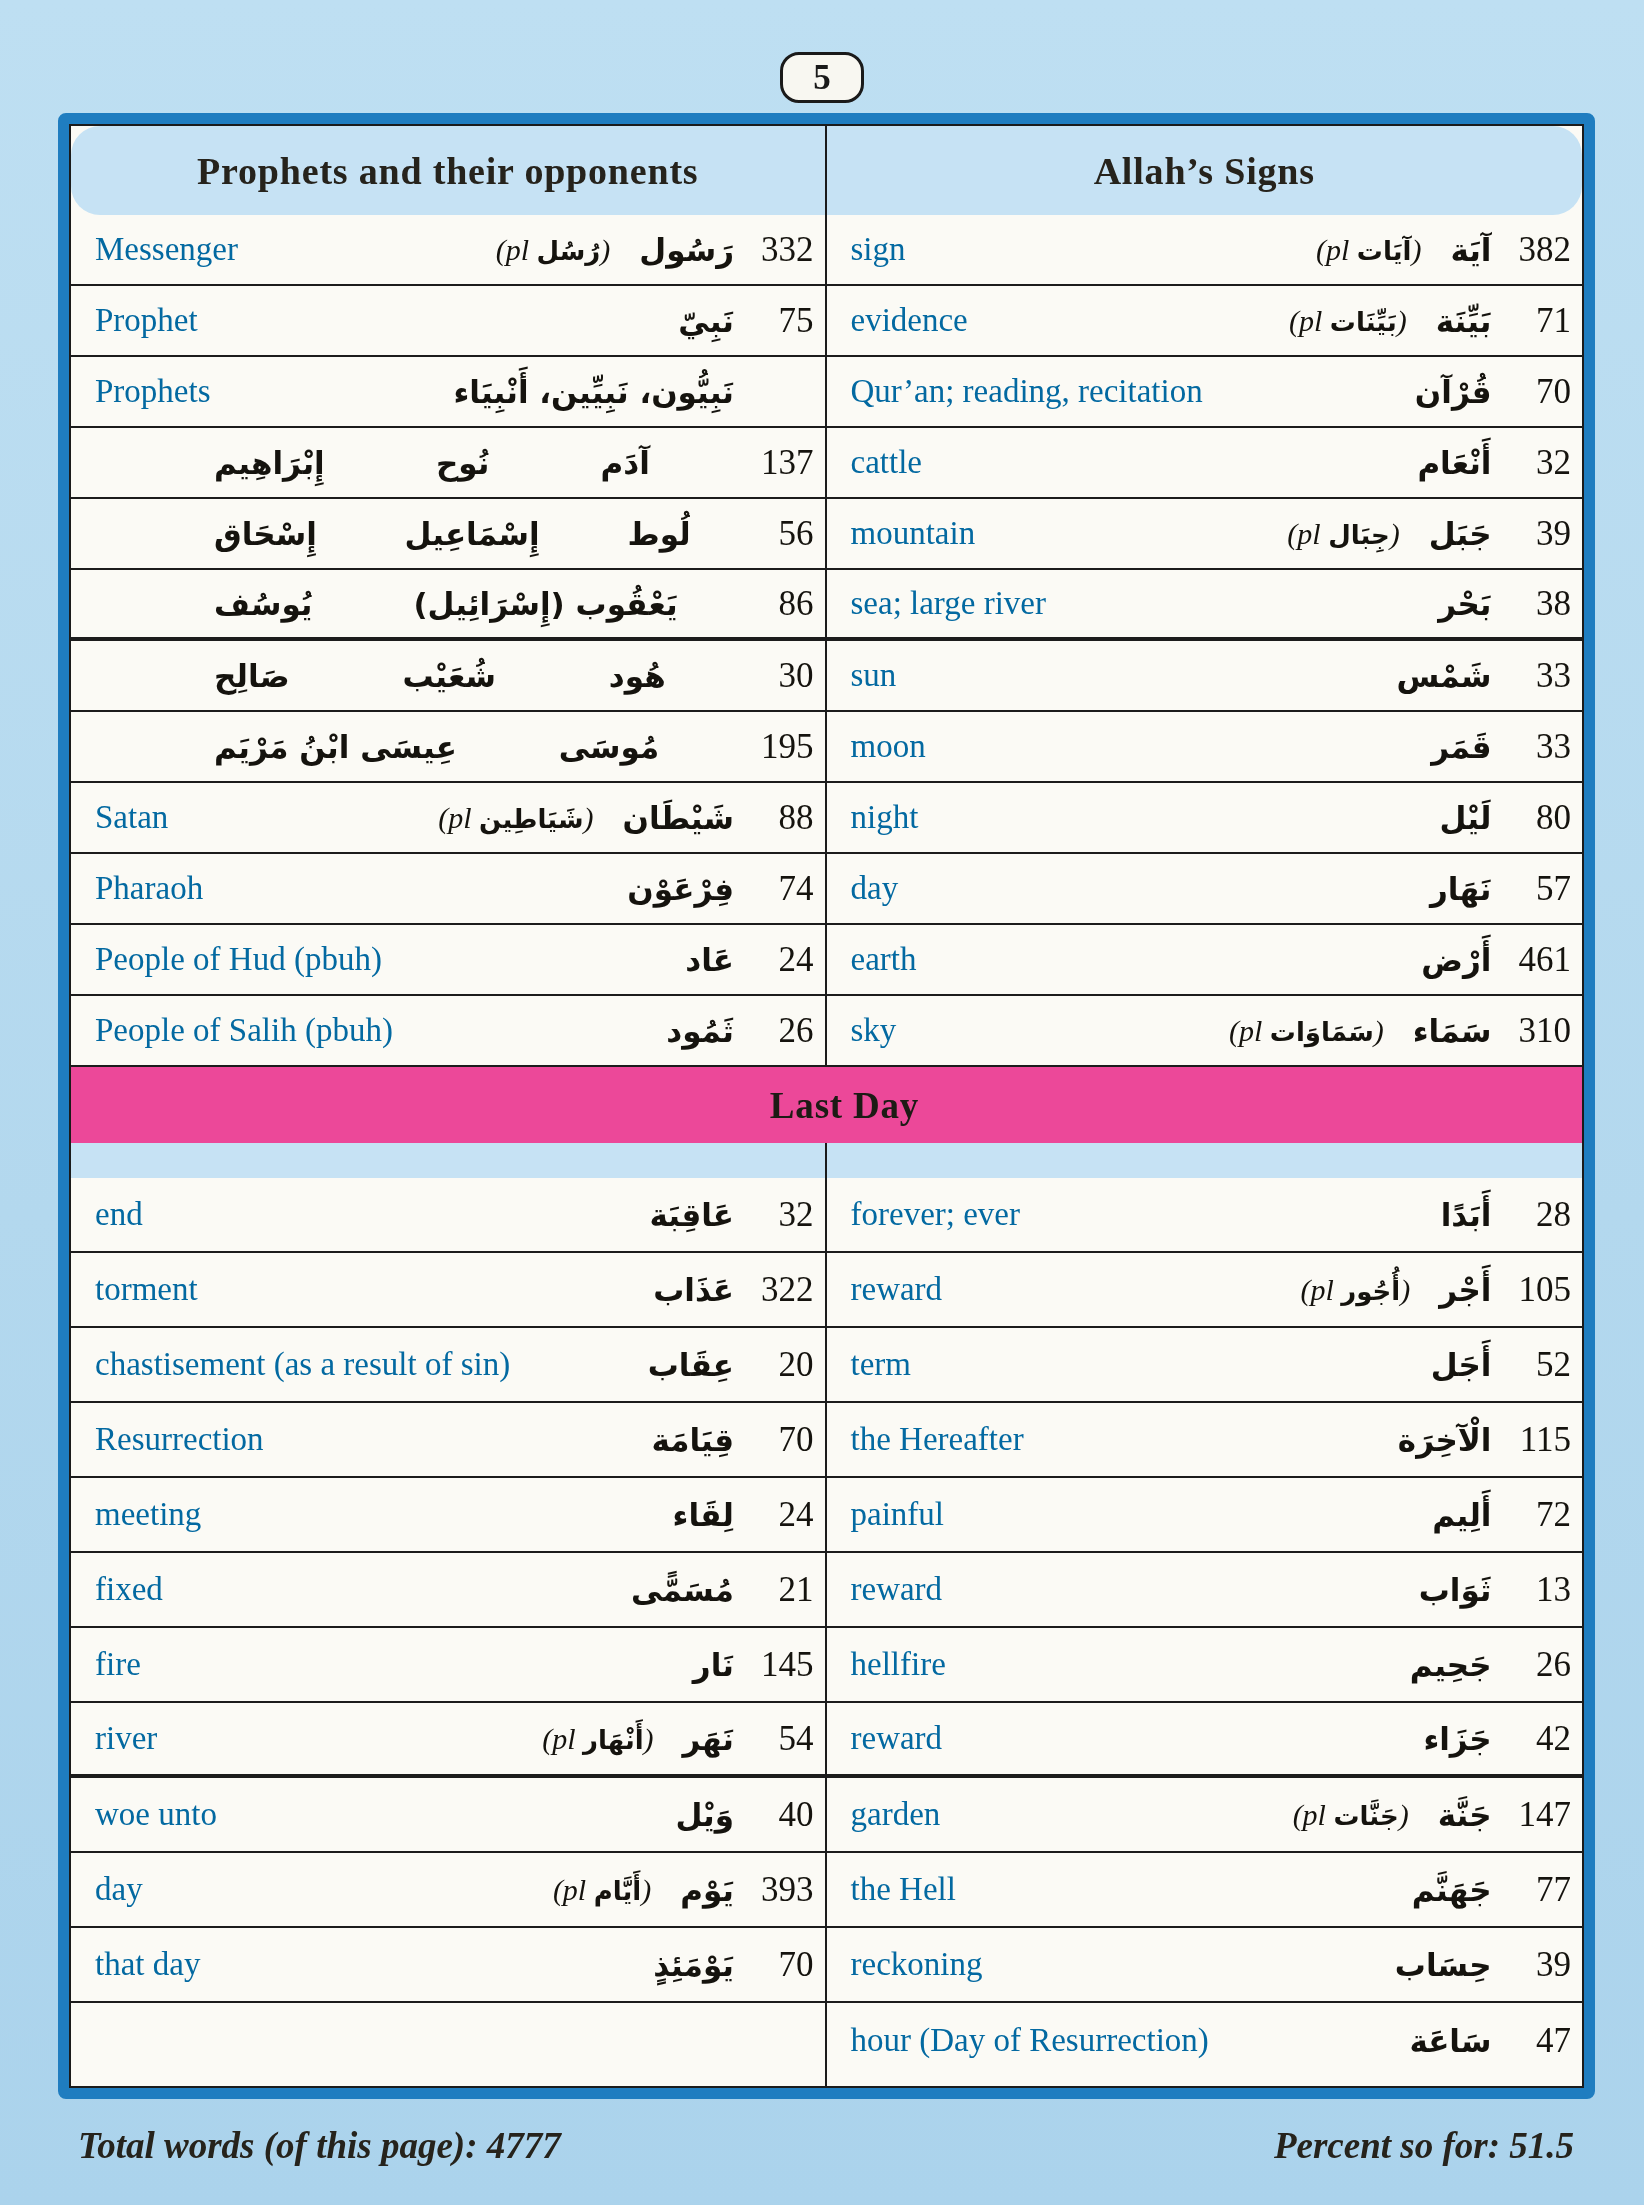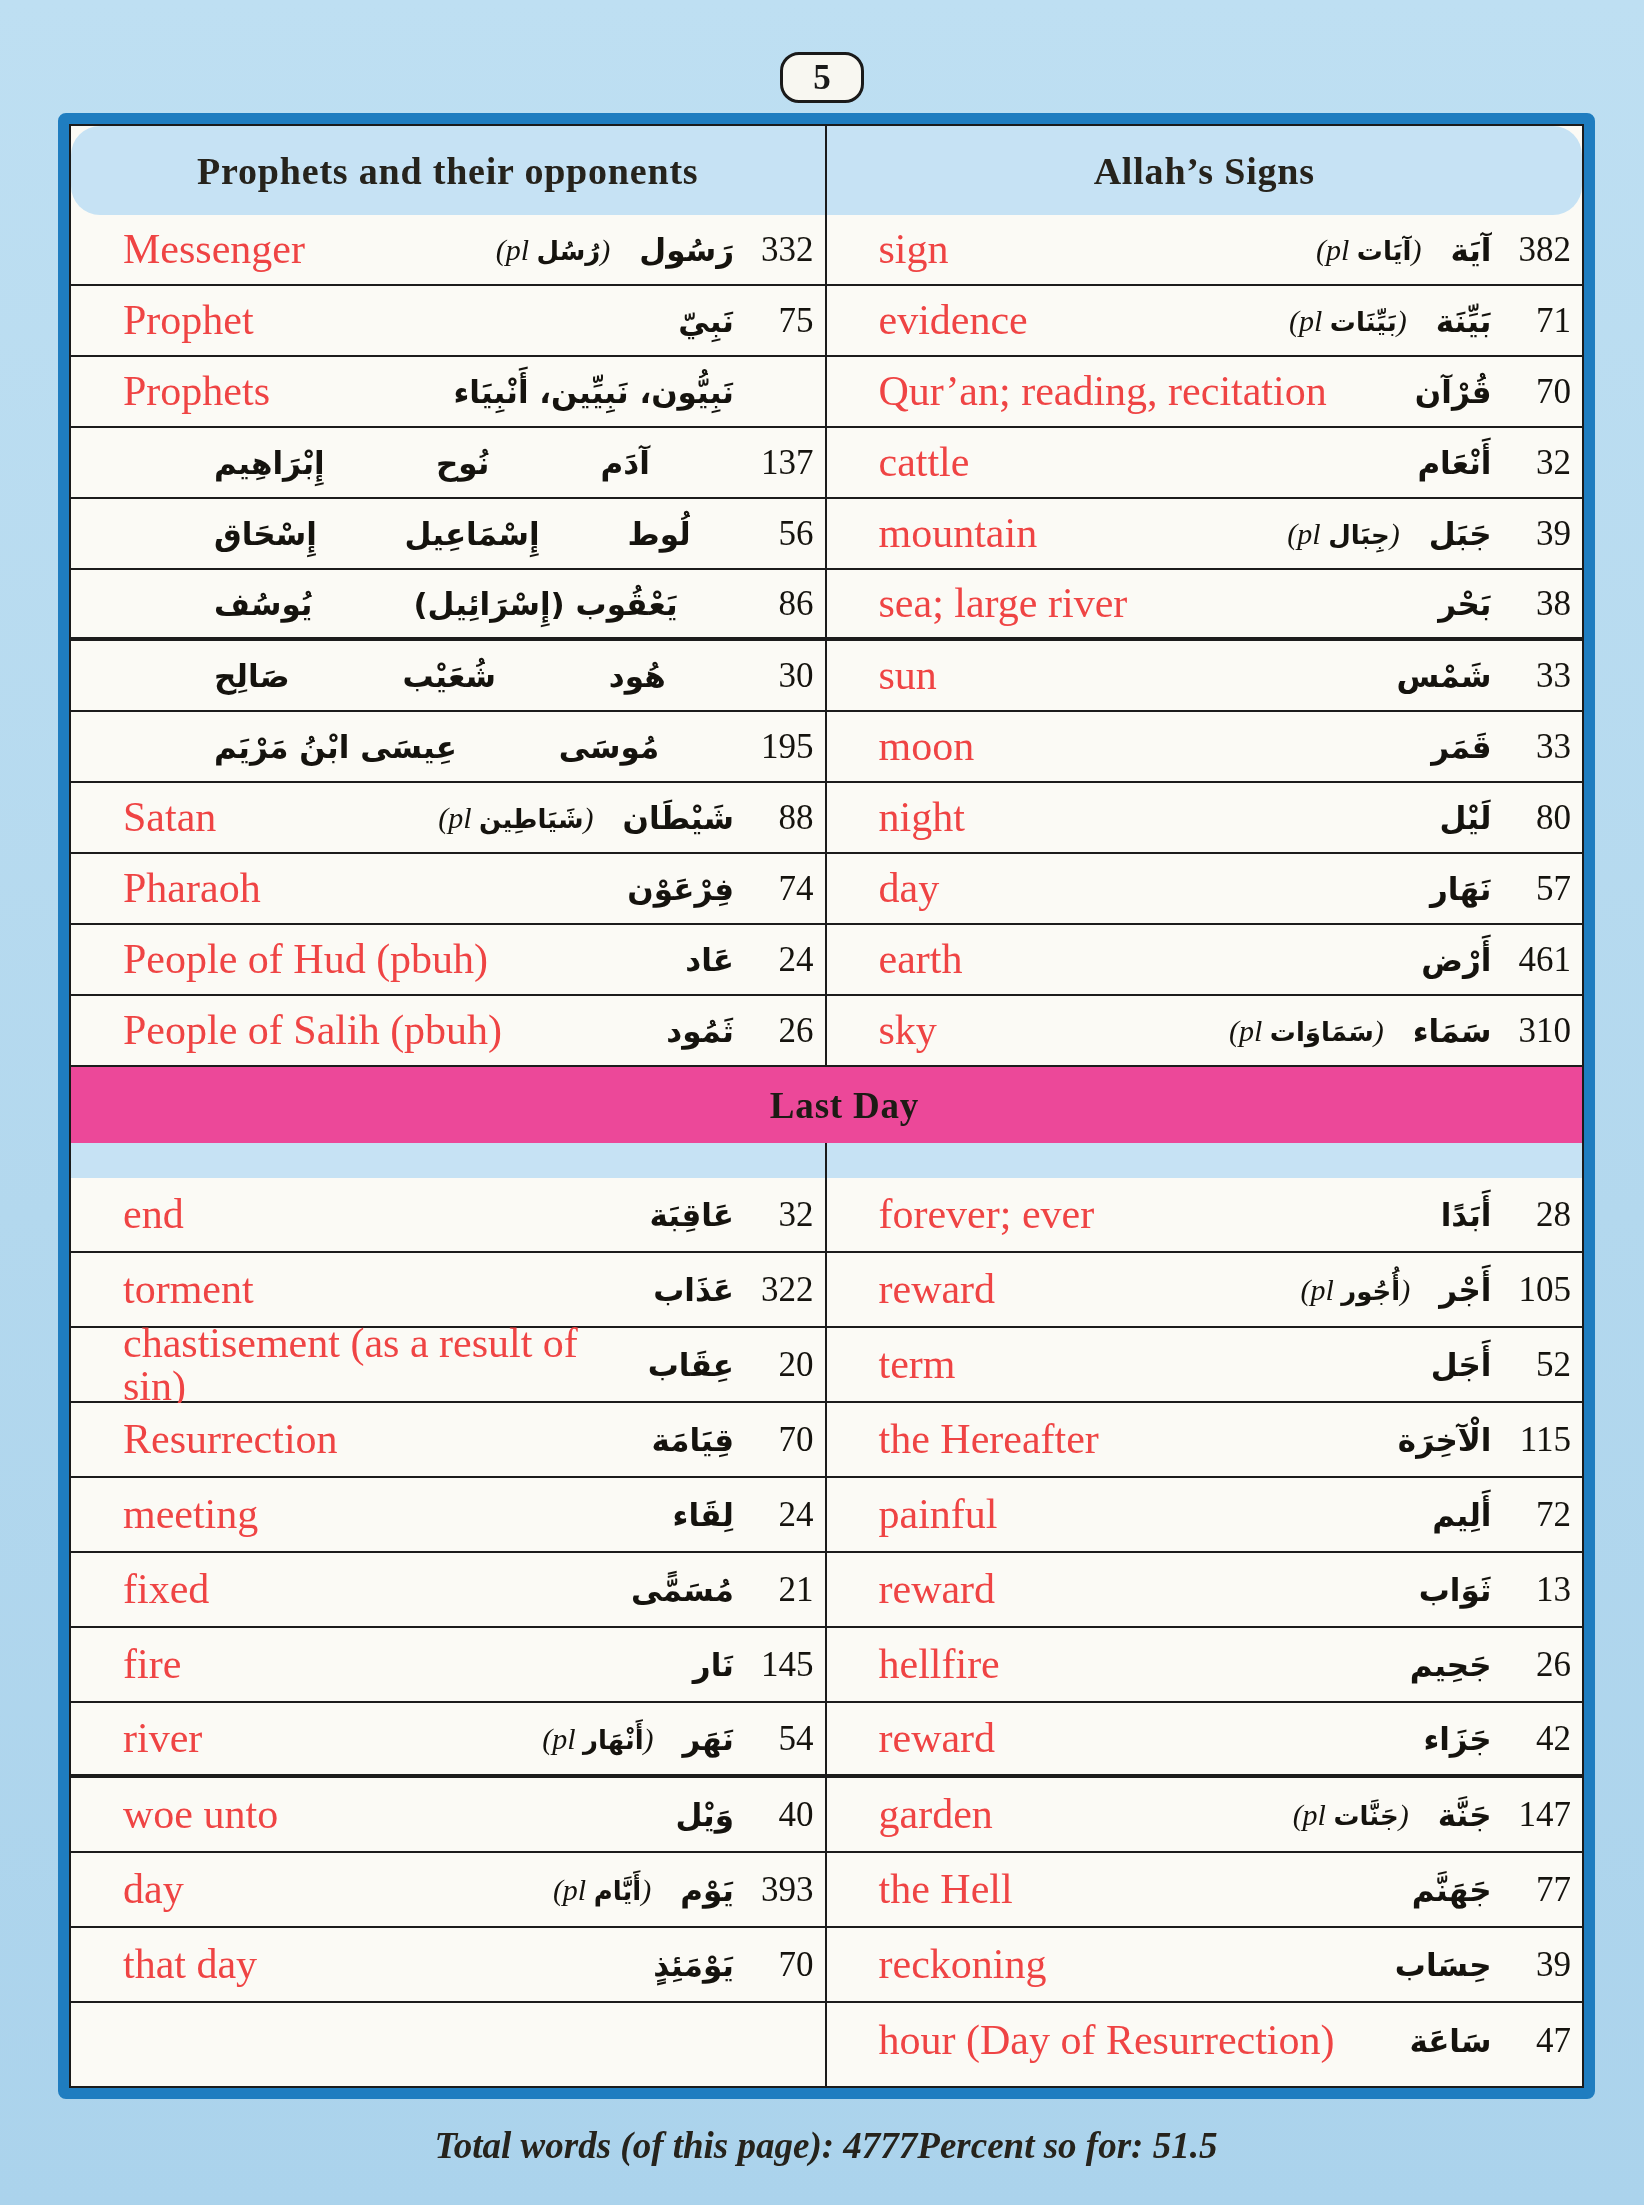--- a/index.html
+++ b/index.html
@@ -37,23 +37,22 @@
     display:flex;align-items:center;box-sizing:border-box;
     border-bottom:2.4px solid #1c1c1c;background:#fbfaf5;
     padding:0 11px 0 24px;
   }
   .upper .vrow{height:71px;}
   .lower .vrow{height:75px;}
   .upper .col .vrow:nth-child(6){border-bottom-width:4.8px;}
   .lower .col .vrow:nth-child(8){border-bottom-width:4.8px;}
   .lower .col .vrow:nth-child(12){border-bottom:none;}
   .gloss{
-    font-size:42px;color:#ef4444;line-height:1.02;white-space:pre-line;
+    font-size:33px;color:#0369a1;line-height:1.02;white-space:pre-line;
     padding-right:8px;
-    margin-left:28px;
   }
   .cluster{margin-left:auto;display:flex;align-items:center;}
   .plural{
     font-style:italic;font-size:30px;color:#15130e;margin-right:29px;white-space:nowrap;
   }
   .plural .ar-inline{font-family:"DejaVu Sans",sans-serif;font-weight:700;font-size:26px;font-style:normal;}
   .ar{
     font-family:"DejaVu Sans",sans-serif;font-weight:700;font-size:31px;
     color:#15130e;direction:rtl;white-space:nowrap;
   }
@@ -68,21 +67,21 @@
   .names .num{min-width:0;margin:0 0 0 0;}
   .lastday{
     height:76px;background:#ec4899;display:flex;align-items:center;justify-content:center;padding-left:36px;
   }
   .lastday-title{font-weight:700;font-size:37px;color:#1d1b15;margin:0;letter-spacing:0.8px;}
   .strip{height:35px;}
   .strip .half{background:#c6e2f4;}
   .lower-rows{flex:1;}
   .footer{
     position:absolute;left:78px;right:70px;top:2124px;
-    display:flex;justify-content:center;align-items:baseline;
+    display:flex;justify-content:space-between;align-items:baseline;
     font-style:italic;font-weight:700;font-size:37px;color:#26231c;
   }
 </style>
 </head>
 <body>
 
 <div class="page-badge">
   <span>5</span>
 </div>
 

